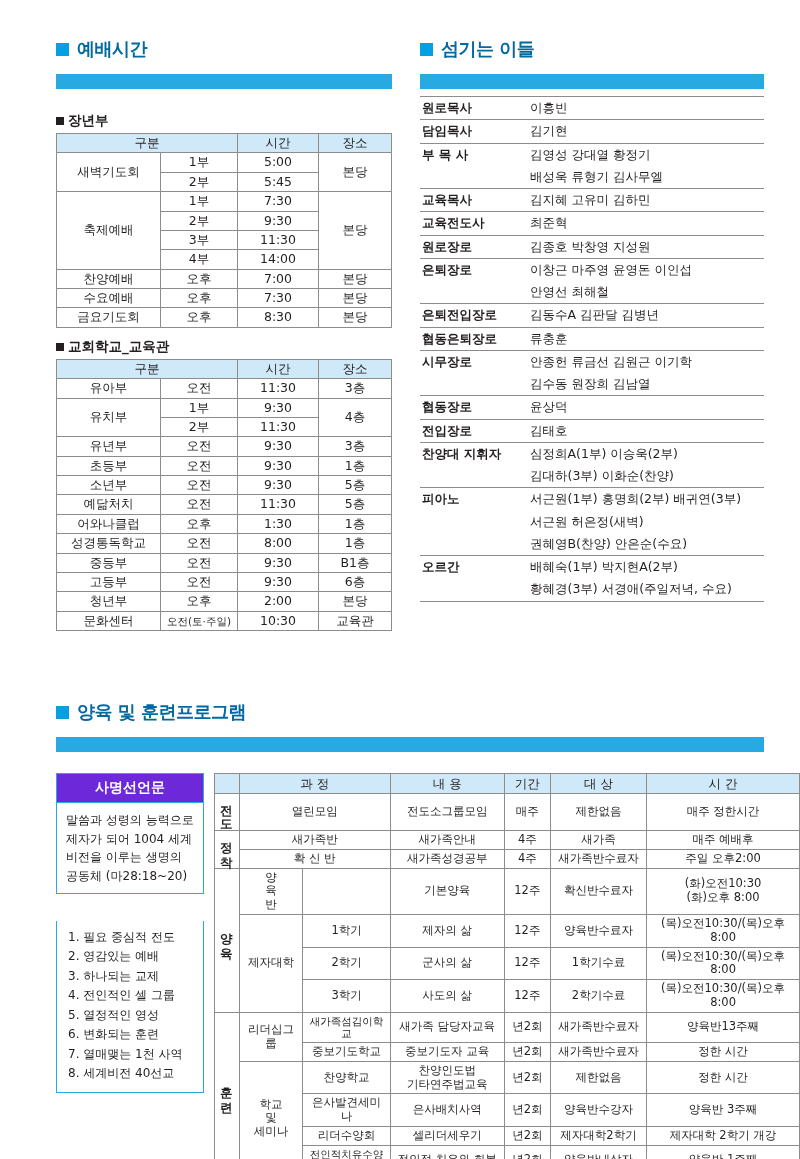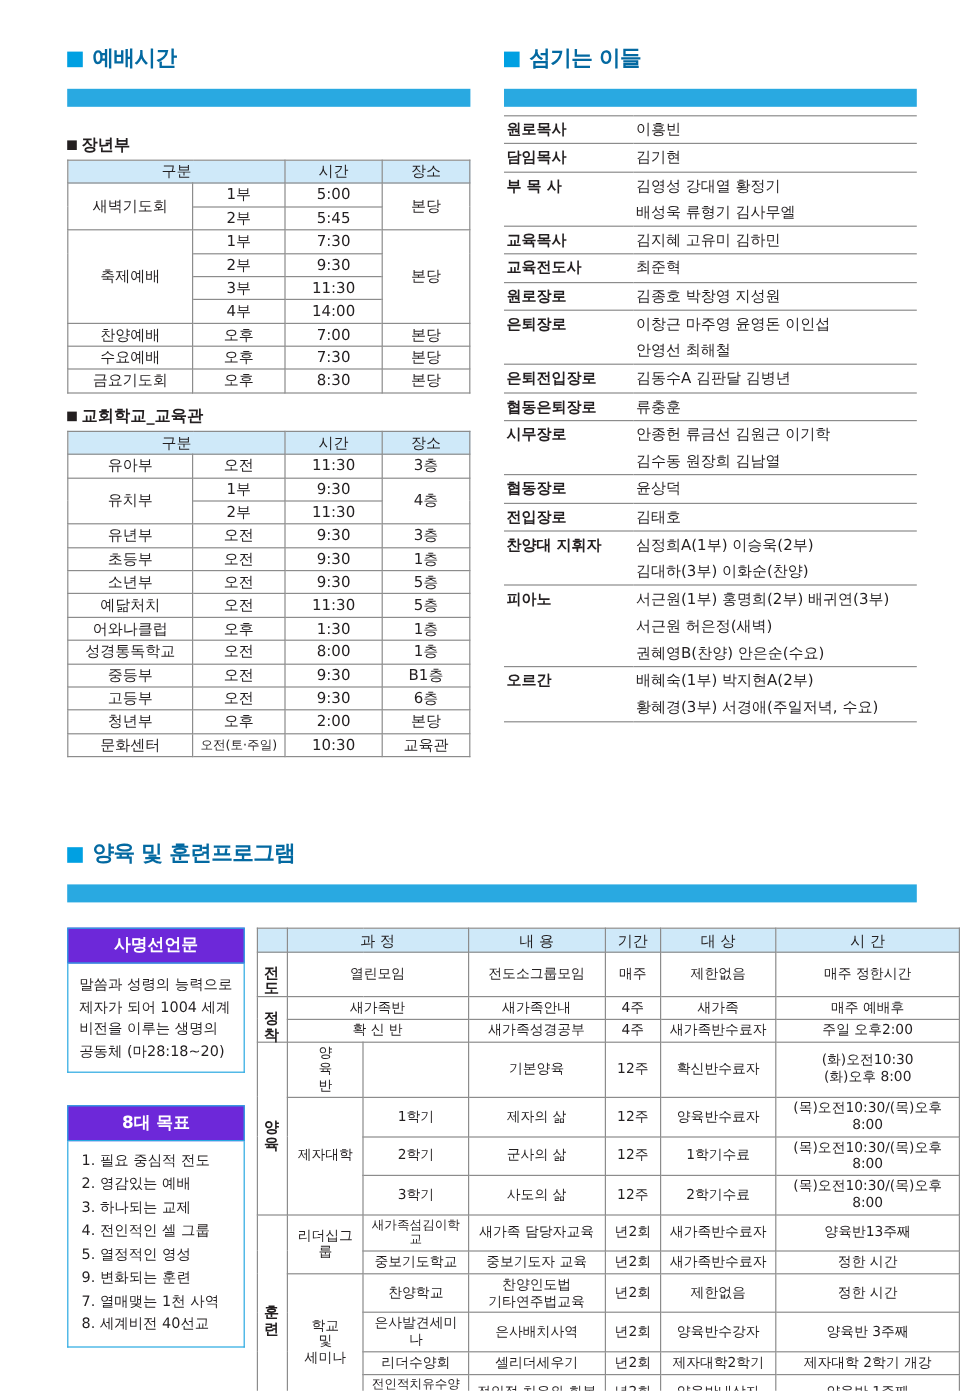--- a/index.html
+++ b/index.html
@@ -320,28 +320,27 @@
     <span class="title">양육 및 훈련프로그램</span>
   </div>
   <div class="sec-bar" id="prog-bar" style="width:708px;"></div>
 
   <div id="mission-box">
     <div class="blue-title">사명선언문</div>
     <div class="mission-body">말씀과 성령의 능력으로 제자가 되어 1004 세계비전을 이루는 생명의 공동체 (마28:18~20)</div>
   </div>
 
   <div id="goals-box">
-    <div class="blue-title">8대 목표</div>
     <div class="goals-body" id="goals-list">
         <div>1. 필요 중심적 전도</div>
         <div>2. 영감있는 예배</div>
         <div>3. 하나되는 교제</div>
         <div>4. 전인적인 셀 그룹</div>
         <div>5. 열정적인 영성</div>
-        <div>9. 변화되는 훈련</div>
+        <div>6. 변화되는 훈련</div>
         <div>7. 열매맺는 1천 사역</div>
         <div>8. 세계비전 40선교</div>
       </div>
   </div>
 
   <div id="prog-table-wrap">
     <table class="prog" id="prog-table">
         <tbody>
           <tr>
             <th style="width: 18px;"></th>

